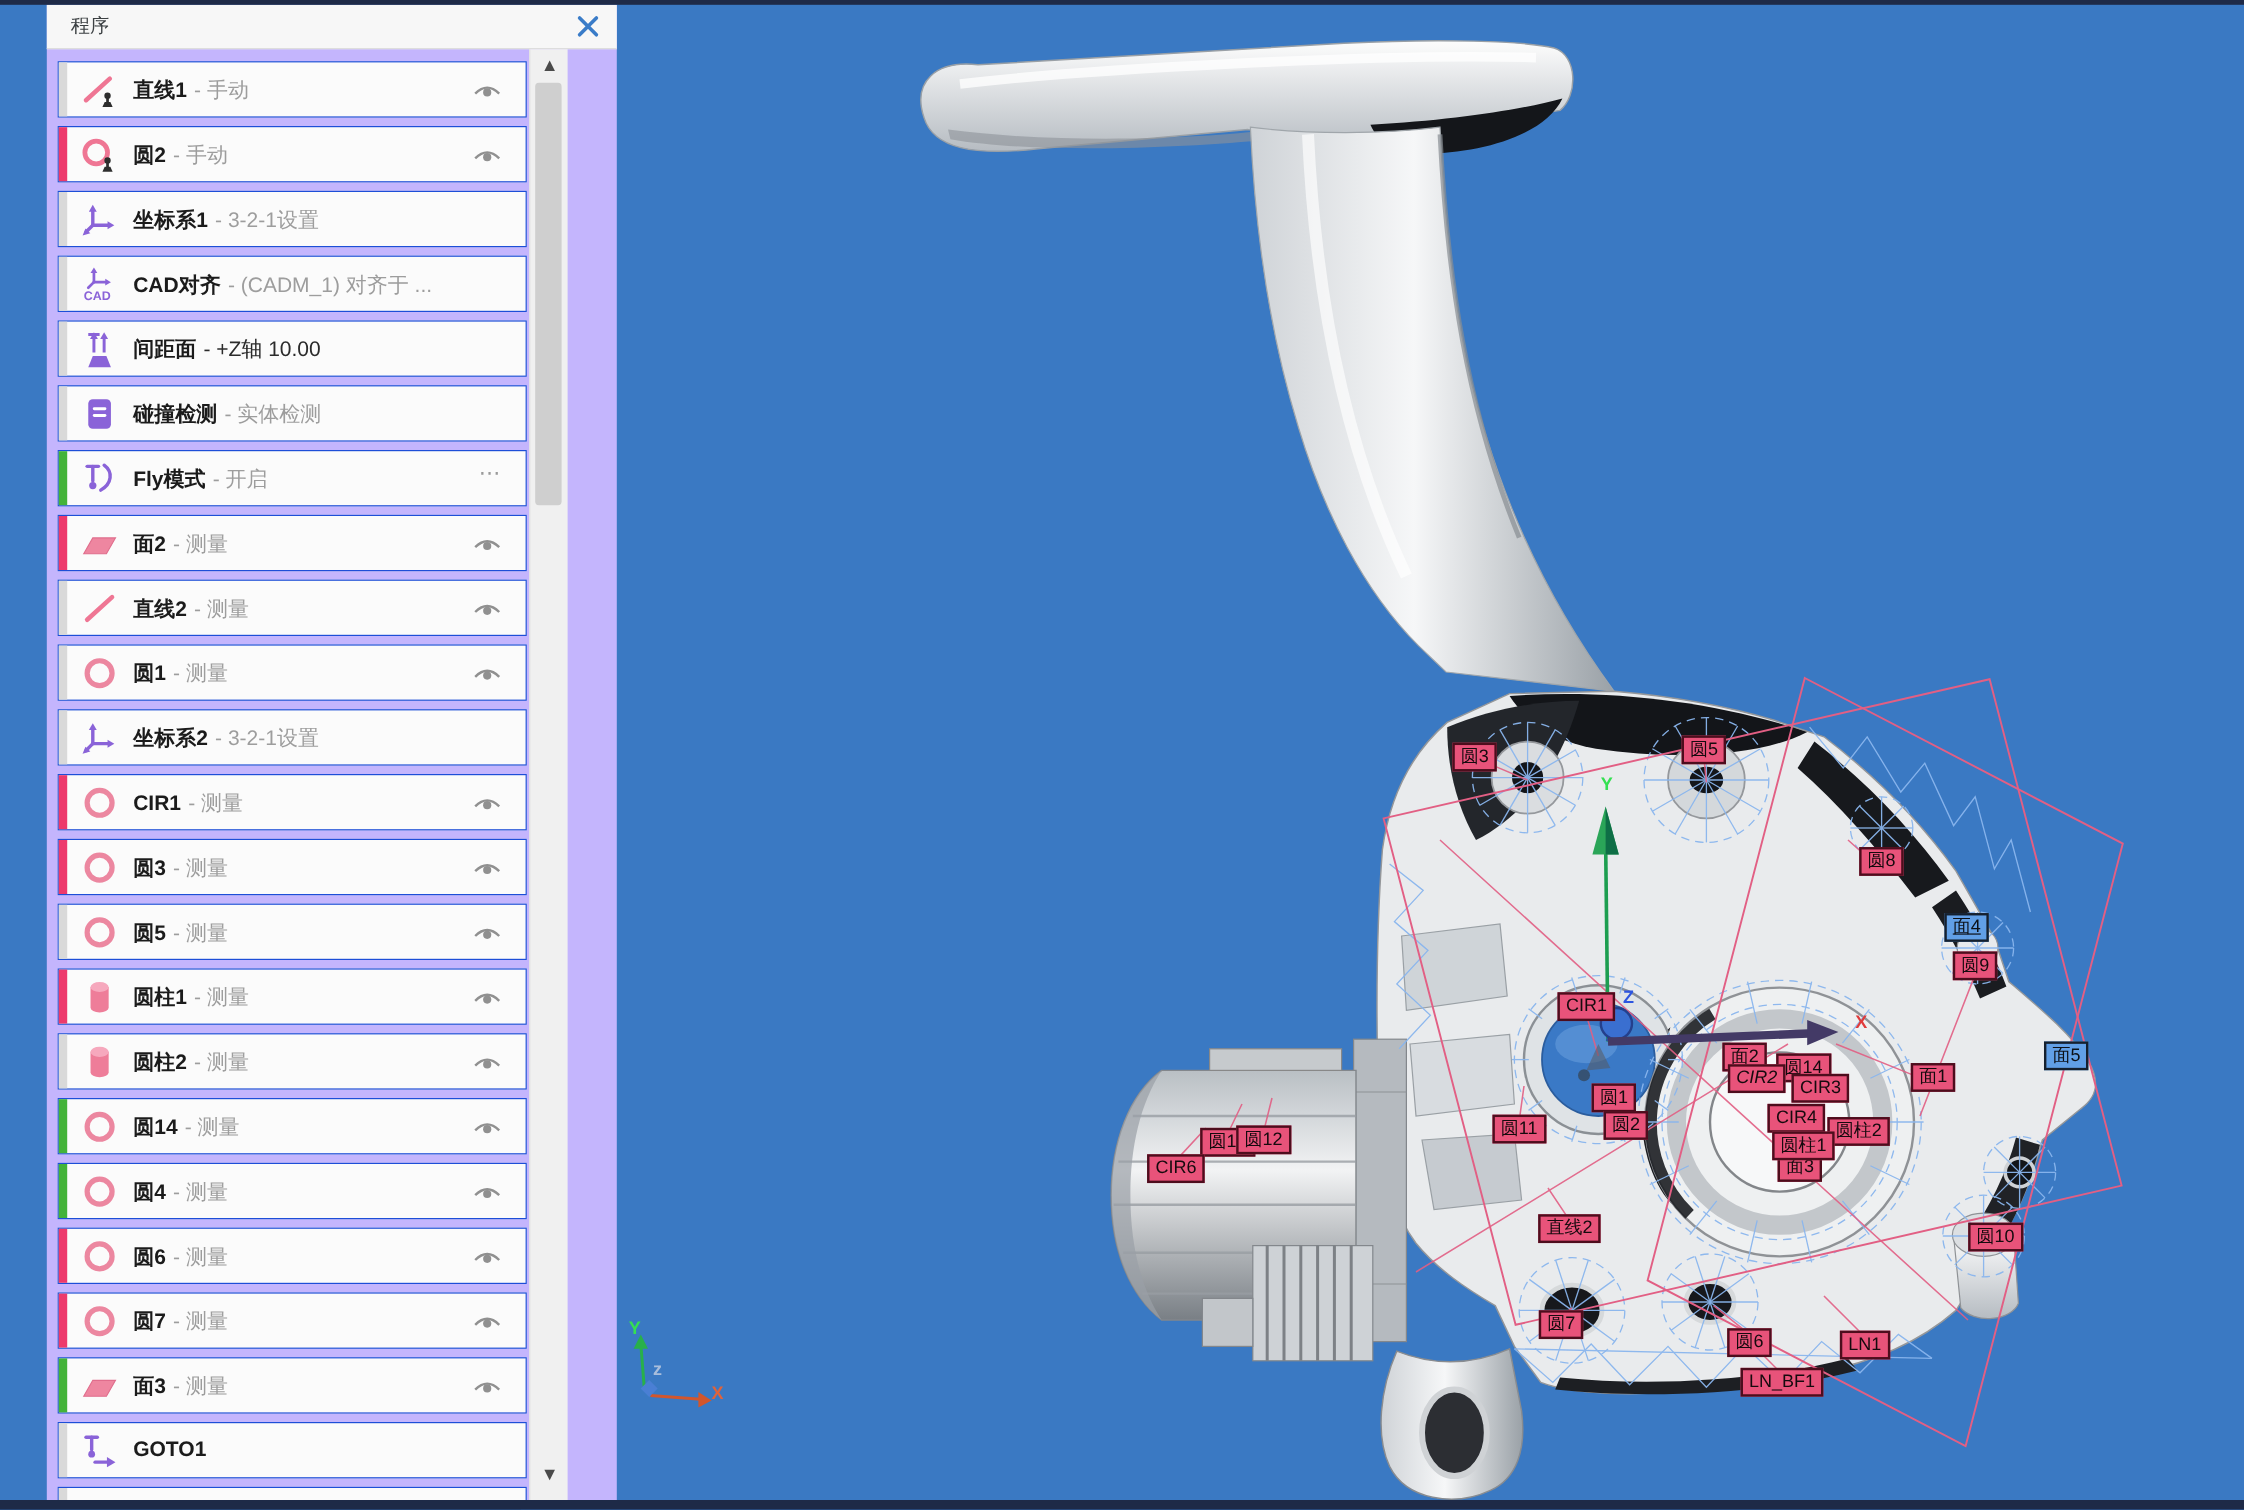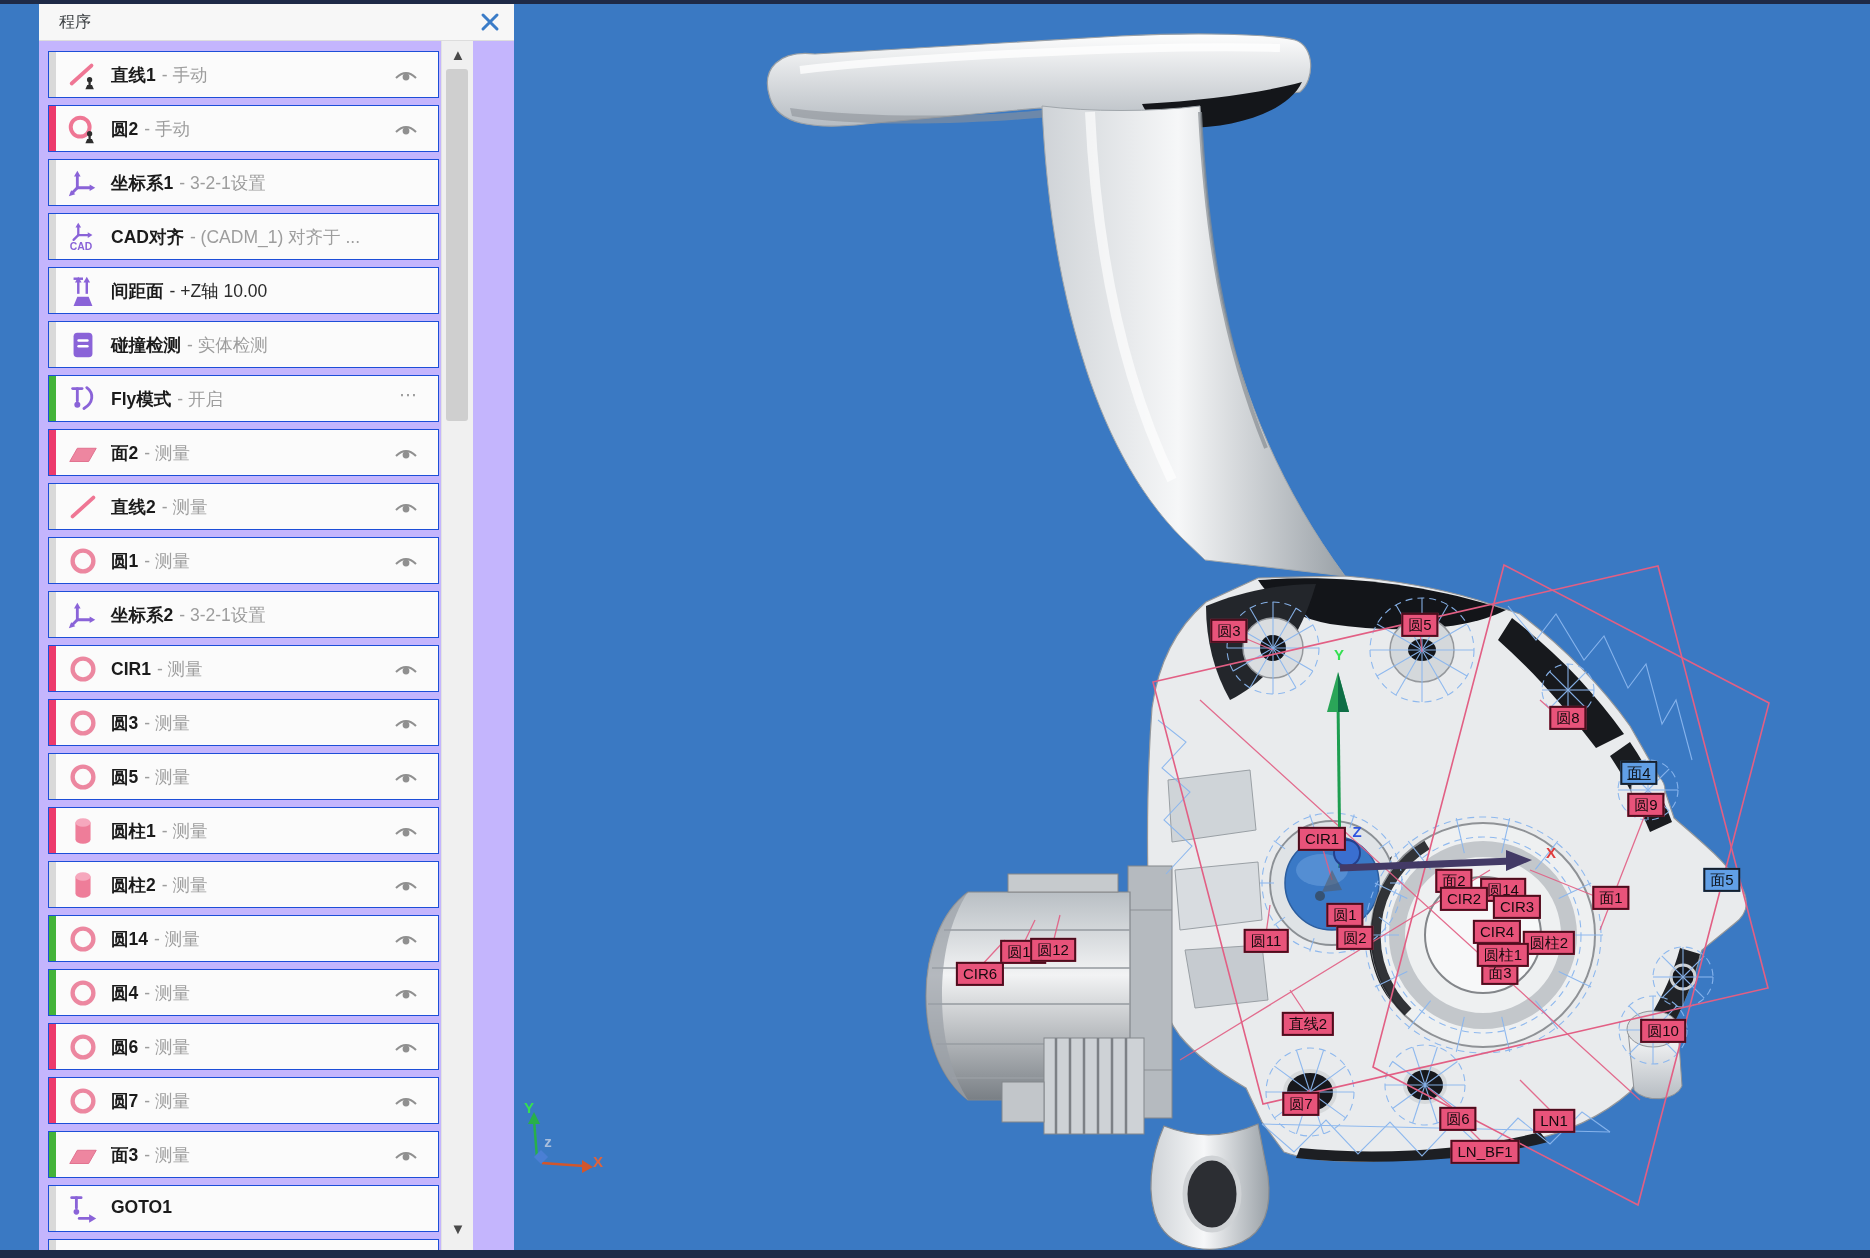--- a/index.html
+++ b/index.html
@@ -666,21 +666,21 @@
 
     <div id="tags">
         <div class="tag" style="left: 795px; top: 631px;">圆3</div>
         <div class="tag" style="left: 986px; top: 625px;">圆5</div>
         <div class="tag" style="left: 1134px; top: 718px;">圆8</div>
         <div class="tag blue" style="left: 1205px; top: 773px; text-decoration: underline;">面4</div>
         <div class="tag" style="left: 1212px; top: 805px;">圆9</div>
         <div class="tag" style="left: 888px; top: 839px;">CIR1</div>
         <div class="tag" style="left: 1020px; top: 881px;">面2</div>
         <div class="tag" style="left: 1069px; top: 890px;">圆14</div>
-        <div class="tag" style="left: 1030px; top: 899px;">CIR2</div>
+        <div class="tag" style="left: 1030px; top: 899px; font-style: italic;">CIR2</div>
         <div class="tag" style="left: 1177px; top: 898px;">面1</div>
         <div class="tag" style="left: 1083px; top: 907px;">CIR3</div>
         <div class="tag blue" style="left: 1288px; top: 880px;">面5</div>
         <div class="tag" style="left: 911px; top: 915px;">圆1</div>
         <div class="tag" style="left: 1063px; top: 932px;">CIR4</div>
         <div class="tag" style="left: 921px; top: 938px;">圆2</div>
         <div class="tag" style="left: 832px; top: 941px; text-align: center;">圆11</div>
         <div class="tag" style="left: 1115px; top: 943px;">圆柱2</div>
         <div class="tag" style="left: 1066px; top: 973px;">面3</div>
         <div class="tag" style="left: 1069px; top: 955px;">圆柱1</div>

